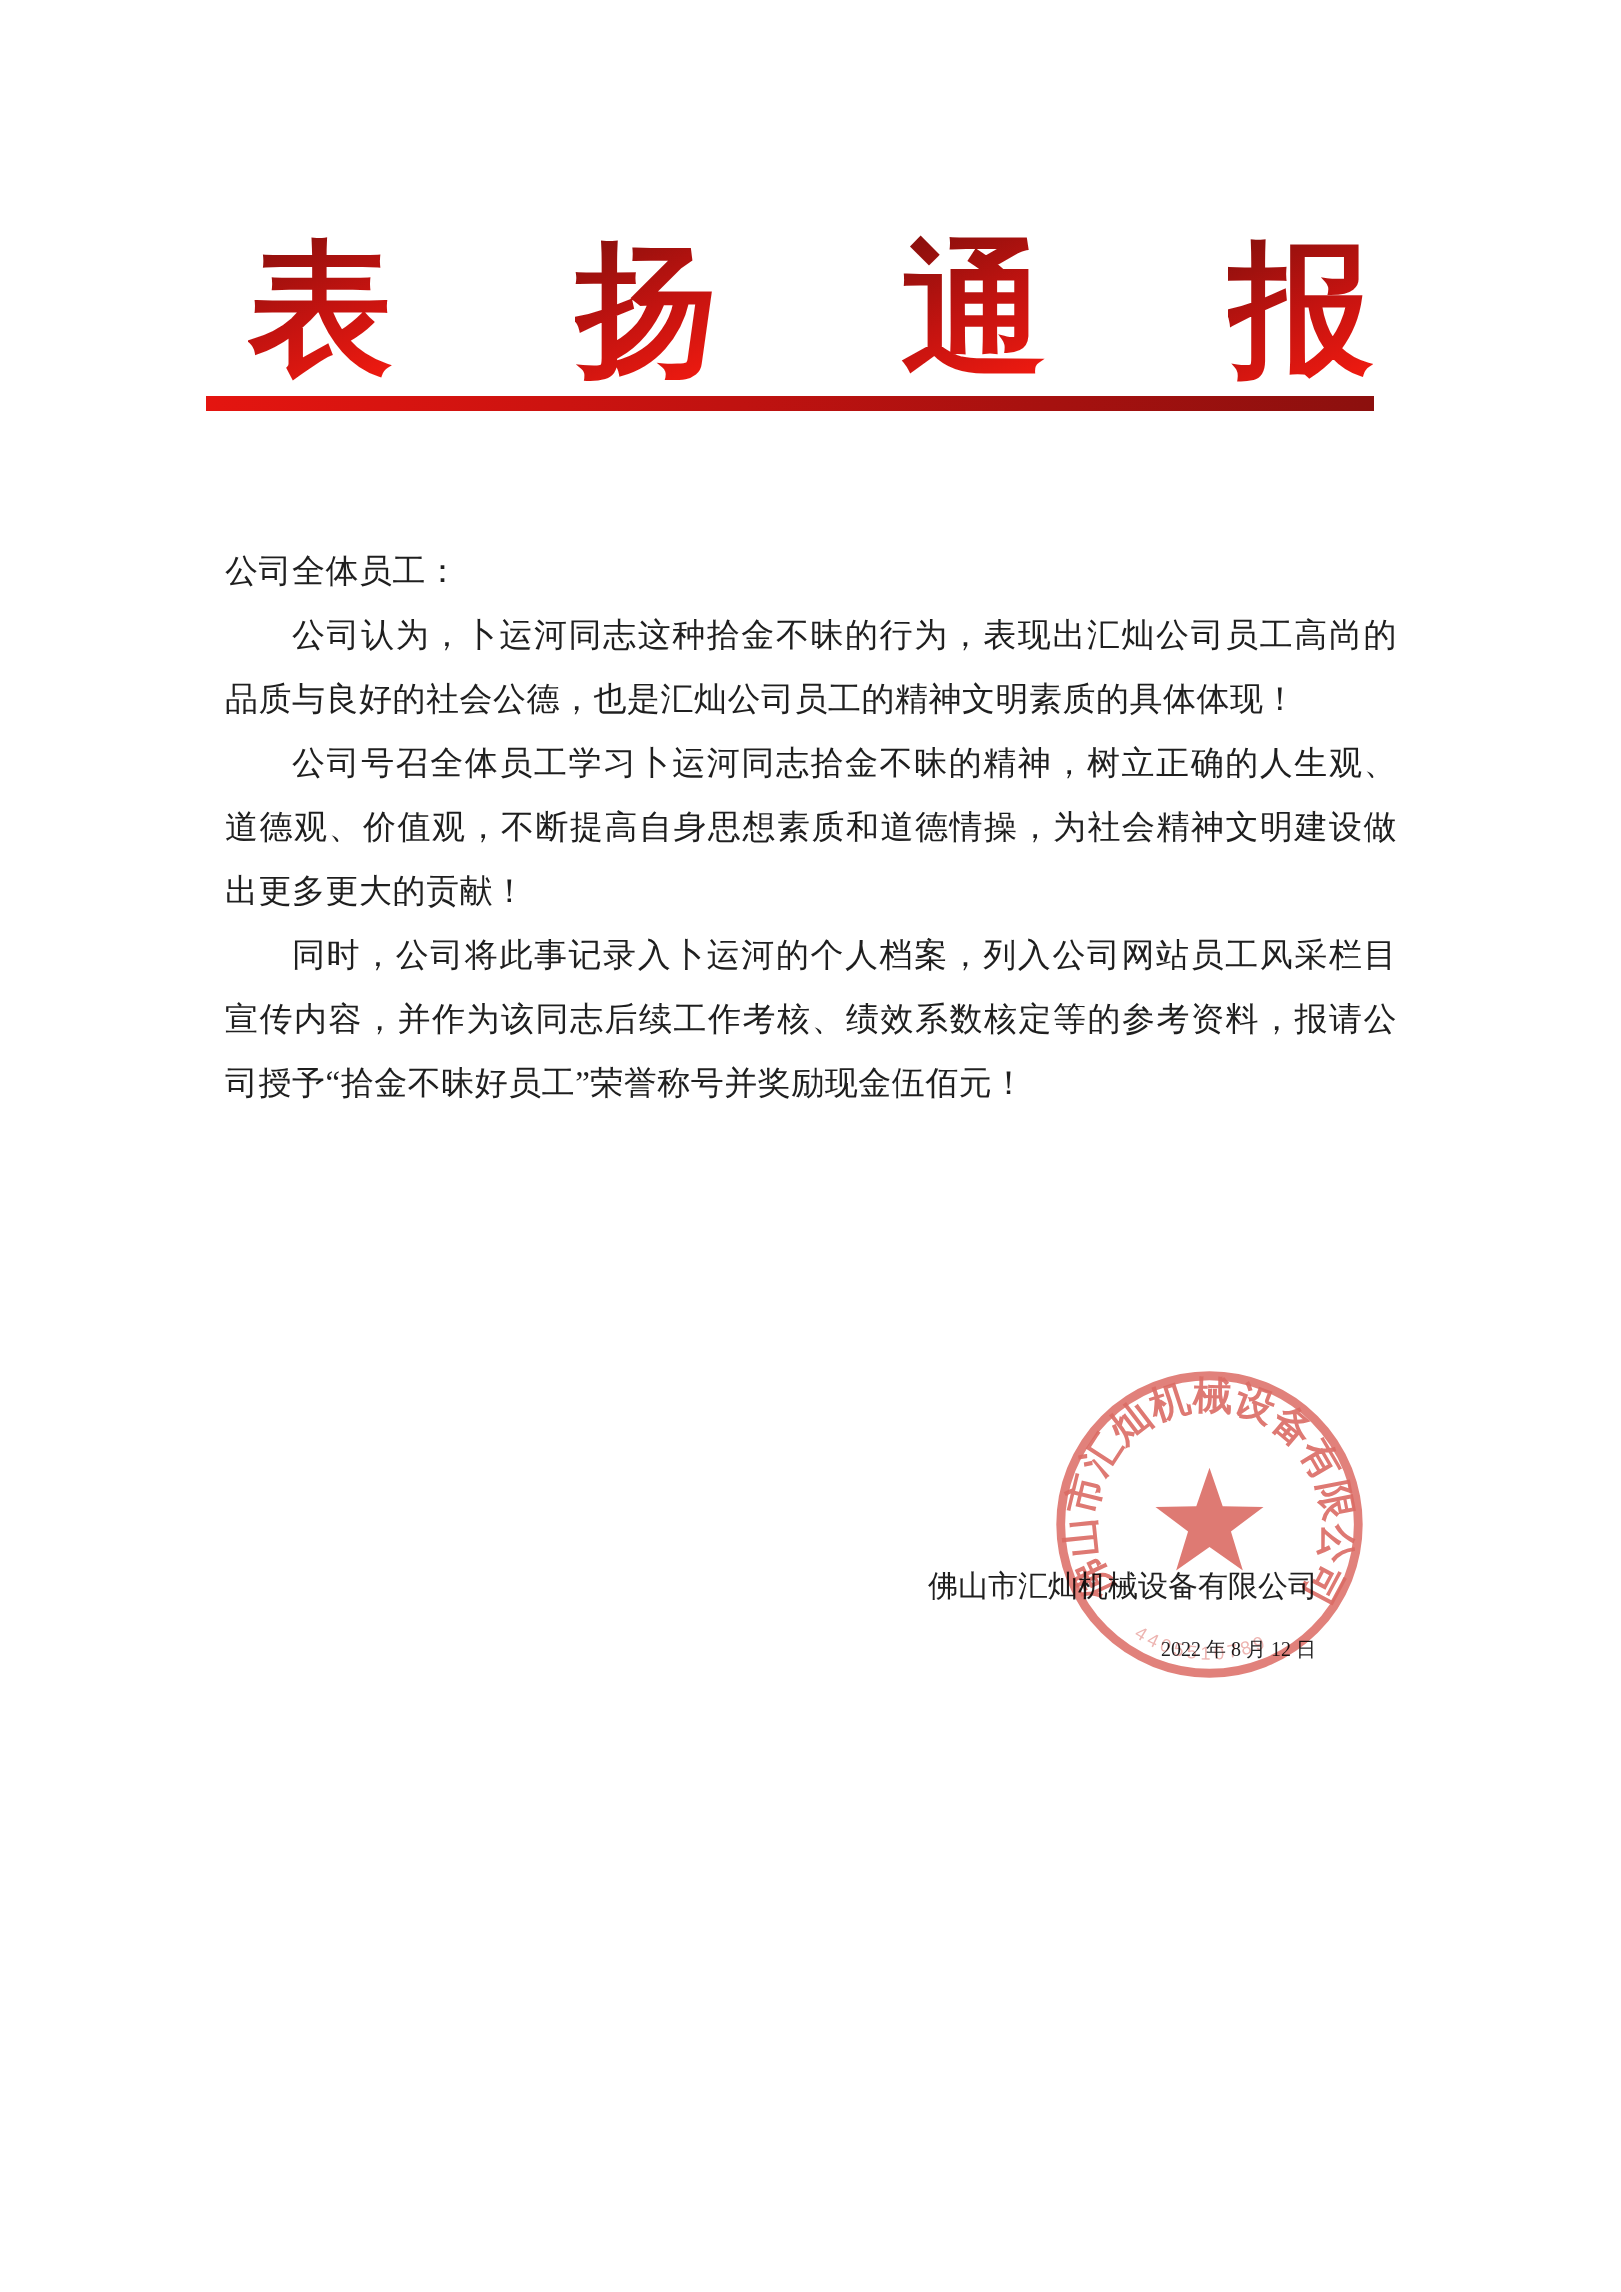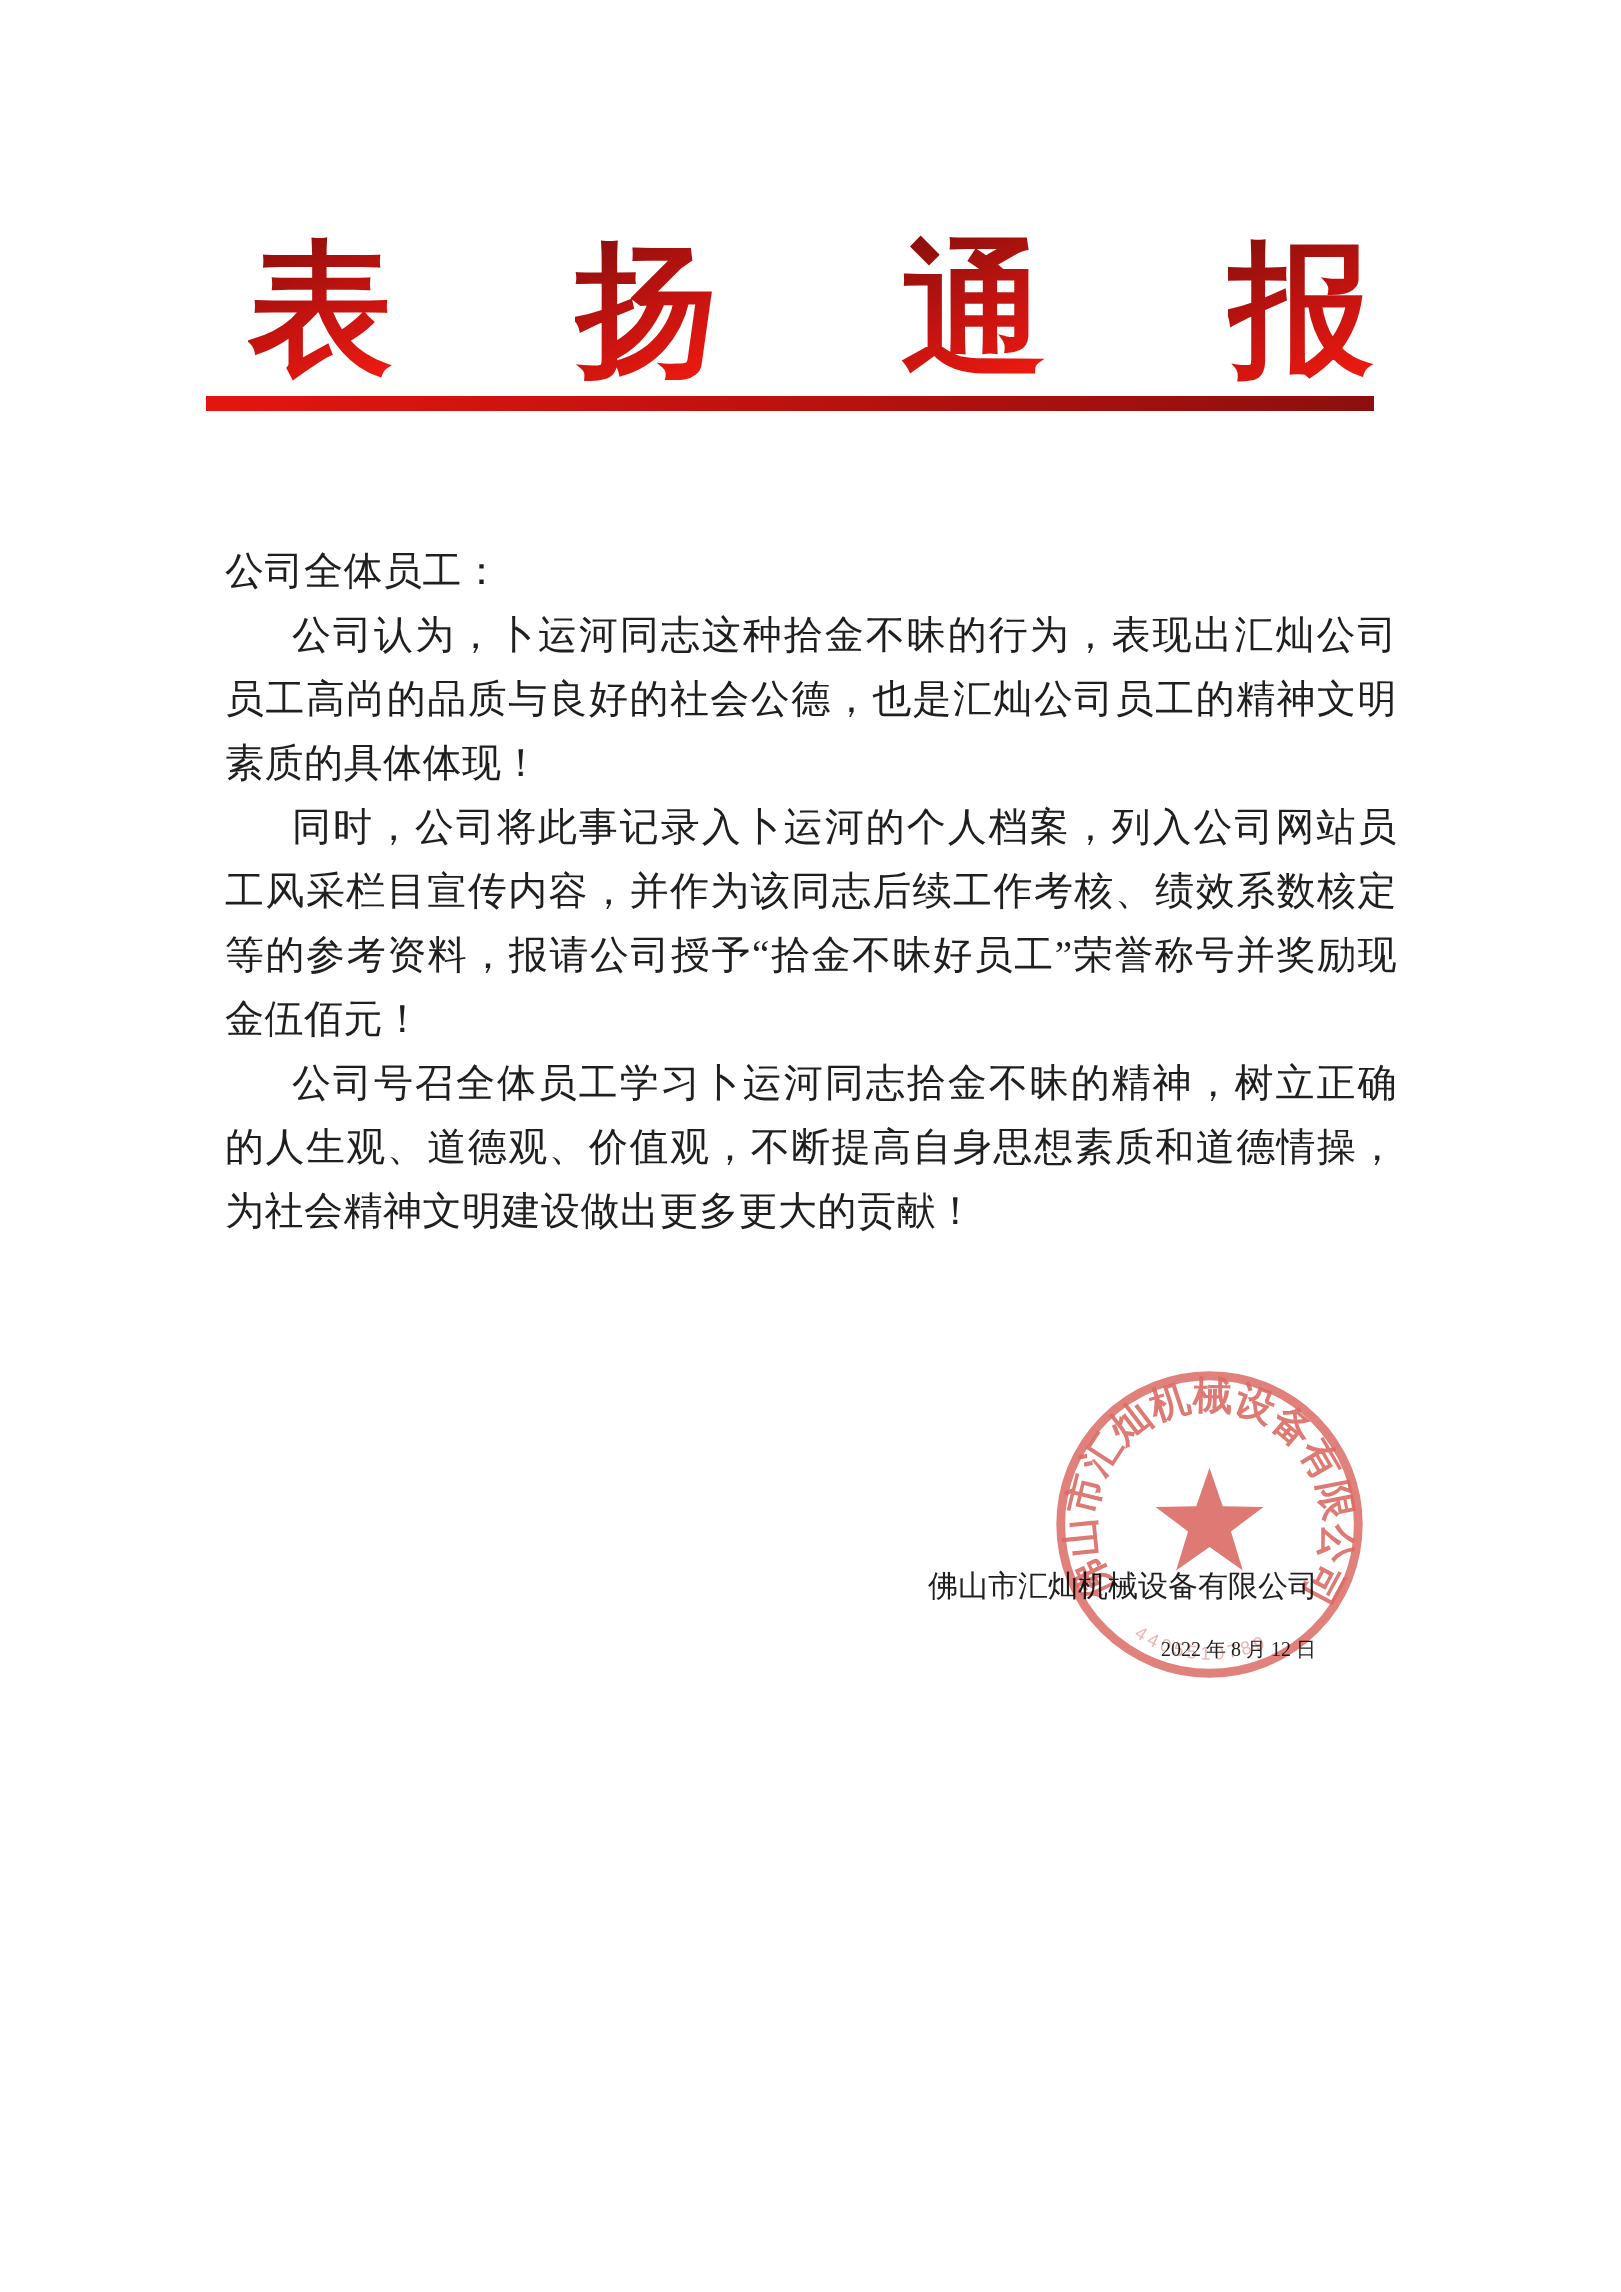--- a/index.html
+++ b/index.html
@@ -47,21 +47,21 @@
     width: 1168px;
     height: 14.7px;
     background: linear-gradient(90deg, #e41510 0%, #c01210 45%, #8c100e 100%);
   }
   
   .body-text {
     position: absolute;
     left: 225px;
     top: 539px;
     width: 1172px;
-    font-size: 39px;
+    font-size: 33px;
     line-height: 64px;
     text-align: justify;
     letter-spacing: 0.5px;
   }
   .body-text p { margin: 0; }
   .body-text p.indent { text-indent: 67px; }
   
   .sign-company {
     position: absolute;
     right: 303px;
@@ -98,22 +98,22 @@
   <span class="title-char">表</span>
   <span class="title-char">扬</span>
   <span class="title-char">通</span>
   <span class="title-char">报</span>
 </div>
 <div class="title-underline"></div>
 
 <div class="body-text">
   <p>公司全体员工：</p>
   <p class="indent">公司认为，卜运河同志这种拾金不昧的行为，表现出汇灿公司员工高尚的品质与良好的社会公德，也是汇灿公司员工的精神文明素质的具体体现！</p>
+  <p class="indent">公司号召全体员工学习卜运河同志拾金不昧的精神，树立正确的人生观、道德观、价值观，不断提高自身思想素质和道德情操，为社会精神文明建设做出更多更大的贡献！</p>
   <p class="indent">同时，公司将此事记录入卜运河的个人档案，列入公司网站员工风采栏目宣传内容，并作为该同志后续工作考核、绩效系数核定等的参考资料，报请公司授予“拾金不昧好员工”荣誉称号并奖励现金伍佰元！</p>
-  <p class="indent">公司号召全体员工学习卜运河同志拾金不昧的精神，树立正确的人生观、道德观、价值观，不断提高自身思想素质和道德情操，为社会精神文明建设做出更多更大的贡献！</p>
 </div>
 
 <div class="sign-company">佛山市汇灿机械设备有限公司</div>
 <div class="sign-date">2022 年 8 月 12 日</div>
 
 <div class="seal">
   <svg viewBox="0 0 330 330" width="323" height="323" xmlns="http://www.w3.org/2000/svg">
     <circle cx="165" cy="165" r="152" fill="none" stroke="#d6564e" stroke-width="9" opacity="0.85"></circle>
     <path id="sealArcTop" d="M 68.3 232.7 A 118 118 0 1 1 261.7 232.7" fill="none"></path>
     <path id="sealArcBottom" d="M 76.3 270.7 A 138 138 0 0 0 253.7 270.7" fill="none"></path>

